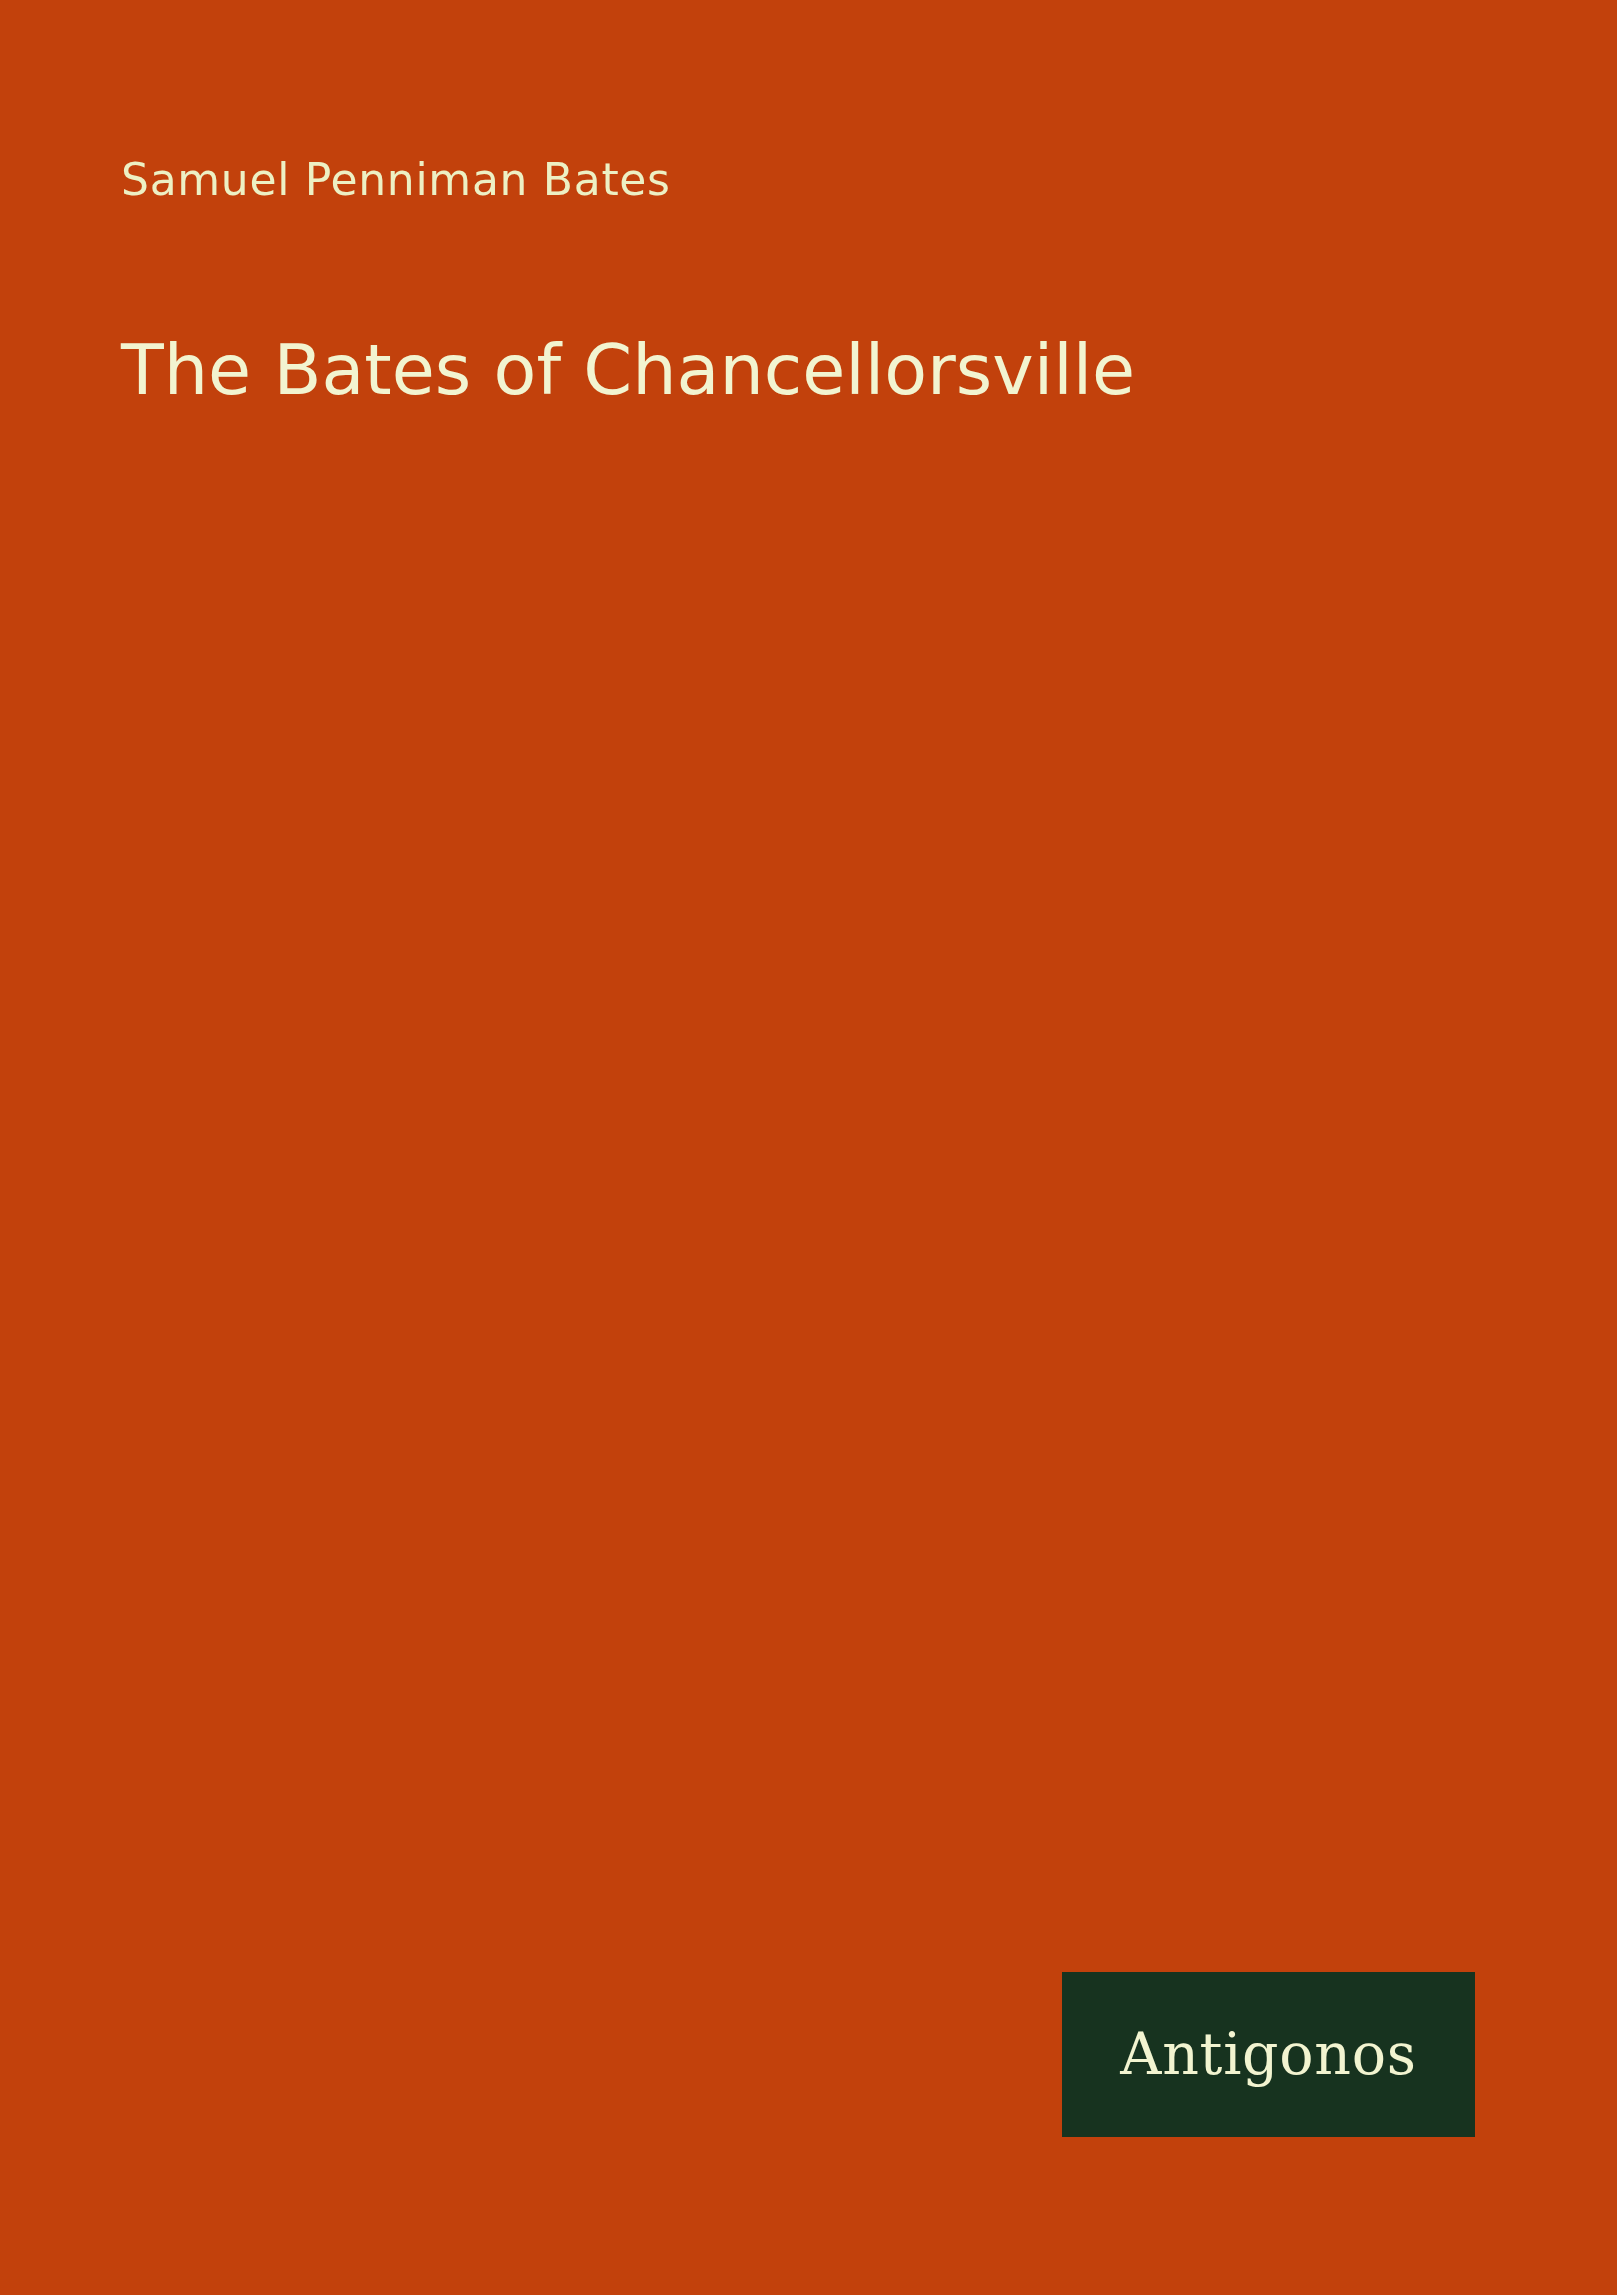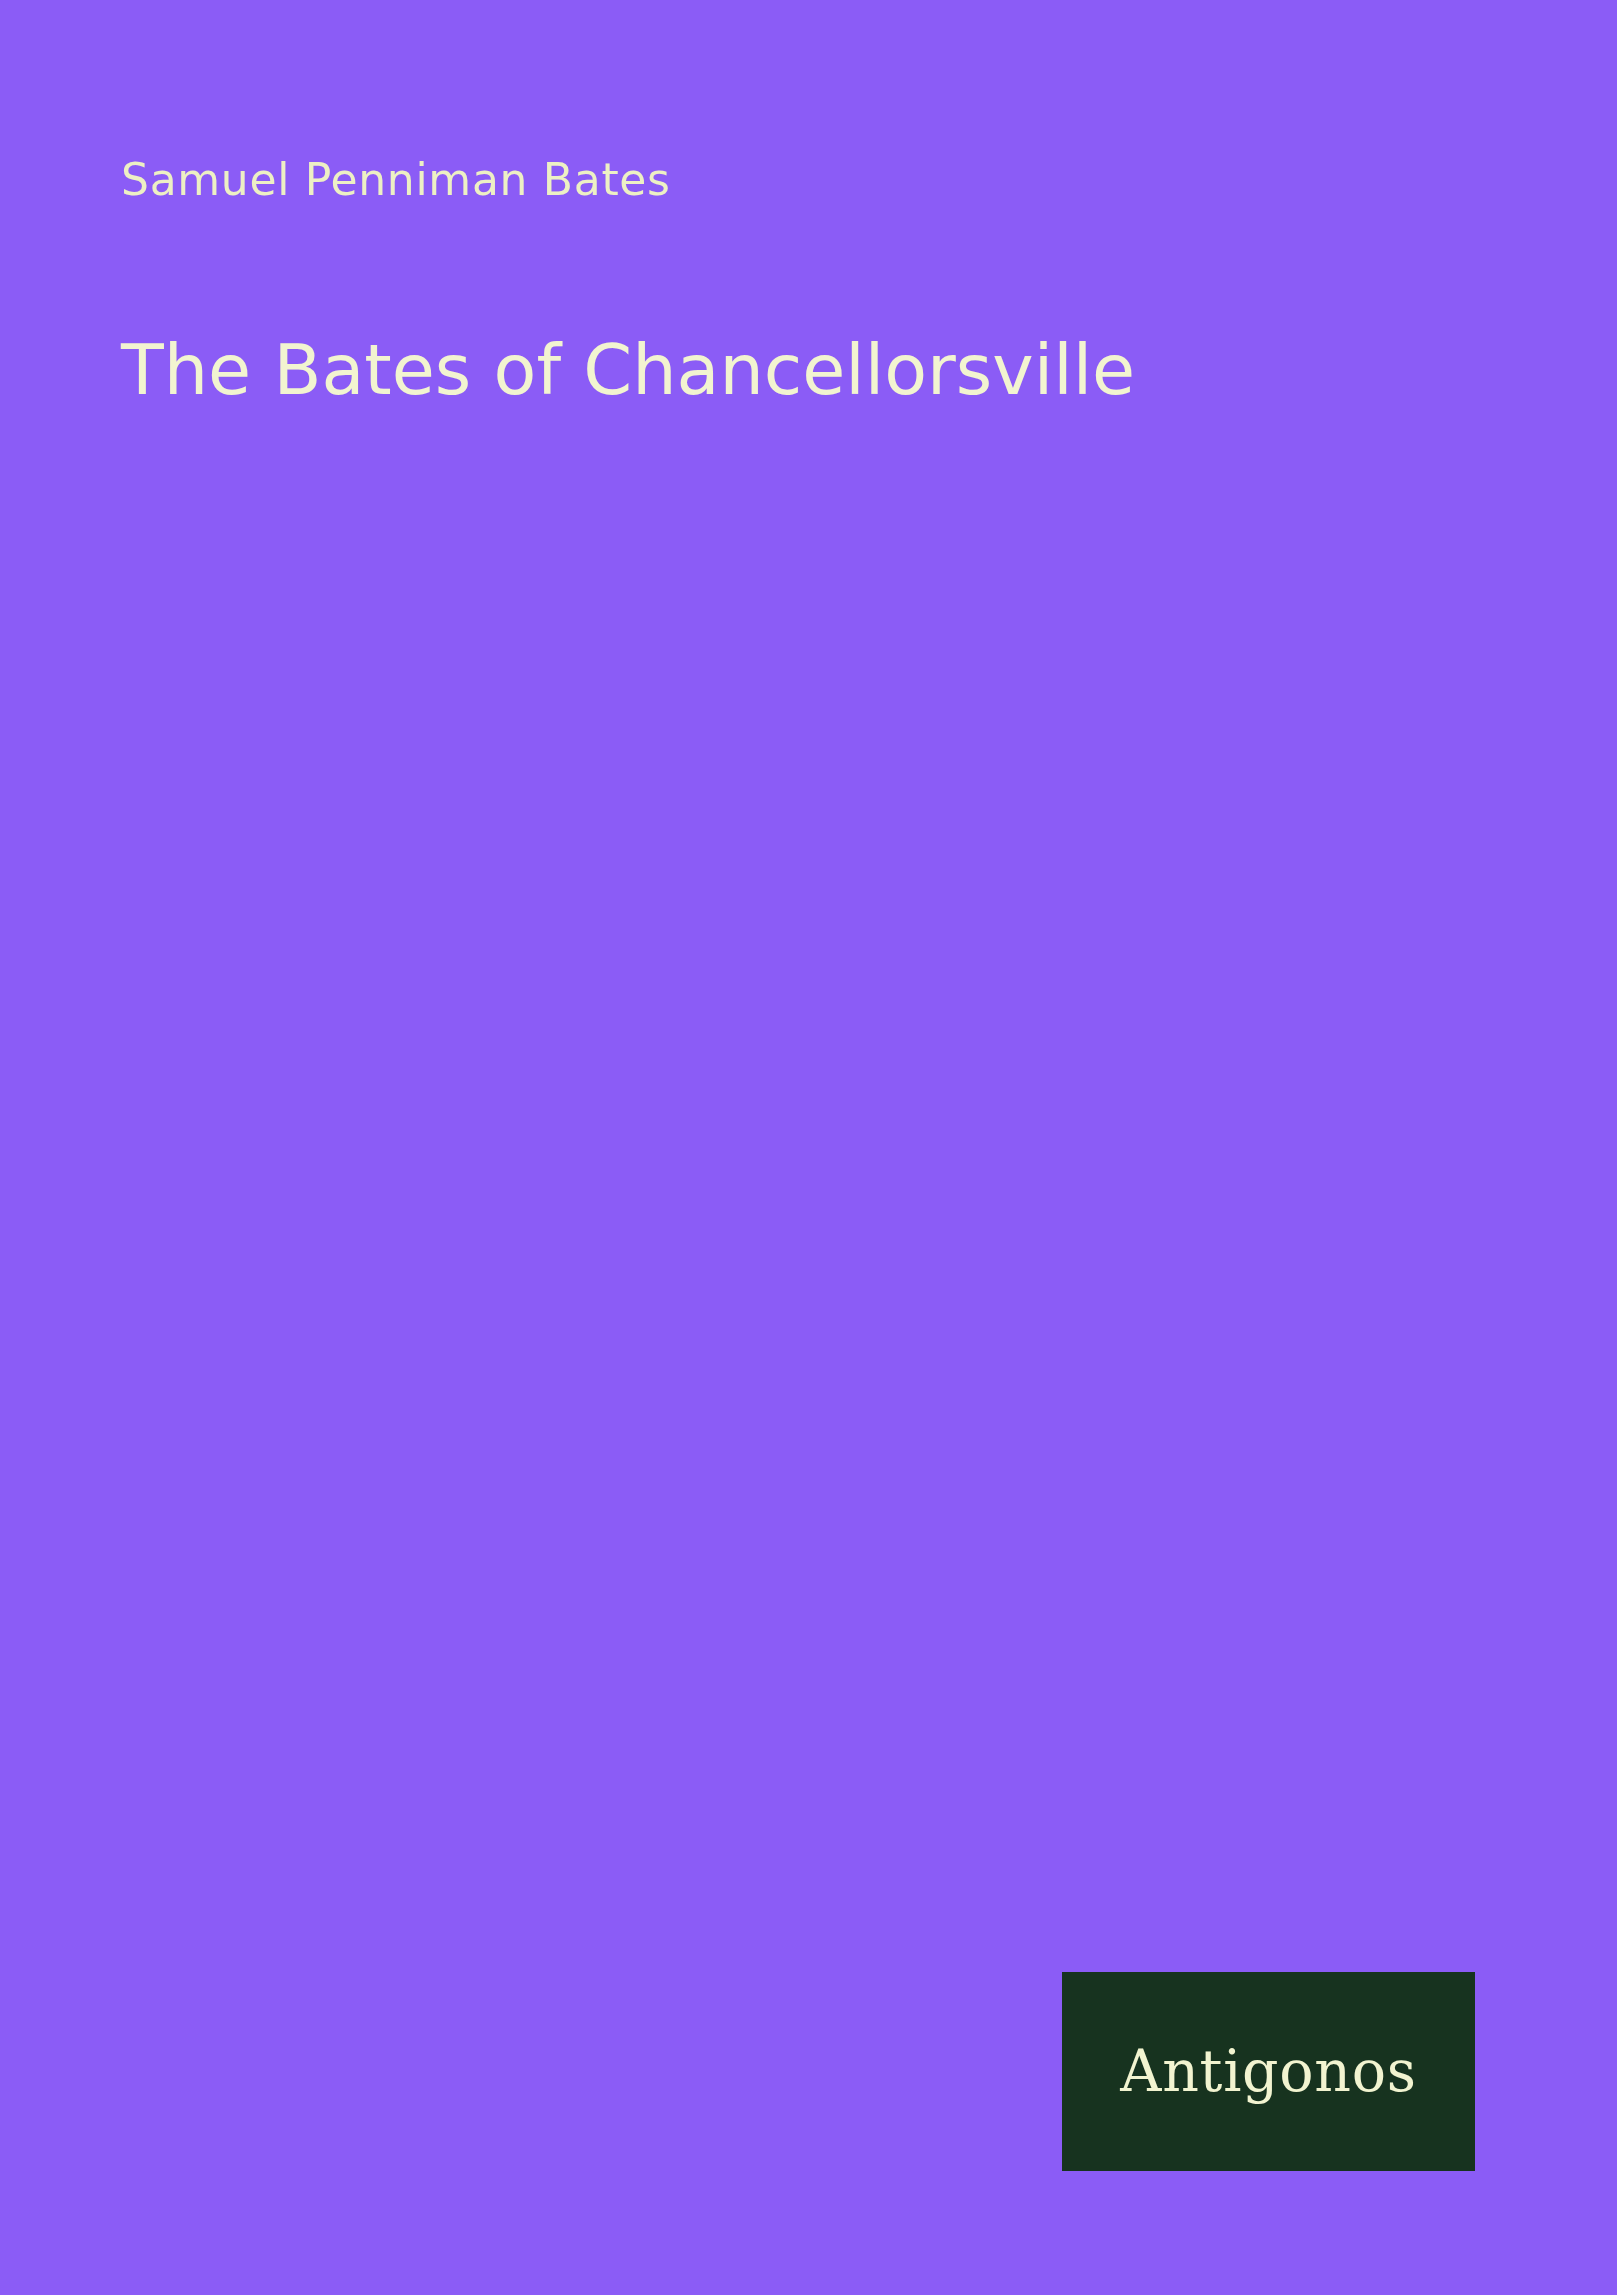--- a/index.html
+++ b/index.html
@@ -10,21 +10,21 @@
     width: 1618px;
     height: 2295px;
     background: #426b51;
     font-family: "DejaVu Sans", sans-serif;
     overflow: hidden;
   }
   .cover {
     position: relative;
     width: 1618px;
     height: 2295px;
-    background: #8b5cf6;
+    background: #c2410c;
     box-sizing: border-box;
   }
   .author {
     position: absolute;
     left: 121px;
     top: 154px;
     width: 1281px;
     color: #edf0c4;
     font-family: "DejaVu Sans", sans-serif;
     font-size: 44px;
@@ -42,21 +42,21 @@
     font-size: 70px;
     font-weight: 400;
     line-height: 1.22;
     letter-spacing: 0px;
   }
   .publisher-box {
     position: absolute;
     left: 1062px;
     top: 1972px;
     width: 413px;
-    height: 199px;
+    height: 165px;
     background: #17331f;
     display: flex;
     align-items: center;
     justify-content: center;
   }
   .publisher-name {
     color: #f2f4d0;
     font-family: "DejaVu Serif", serif;
     font-size: 57px;
     font-weight: 400;

